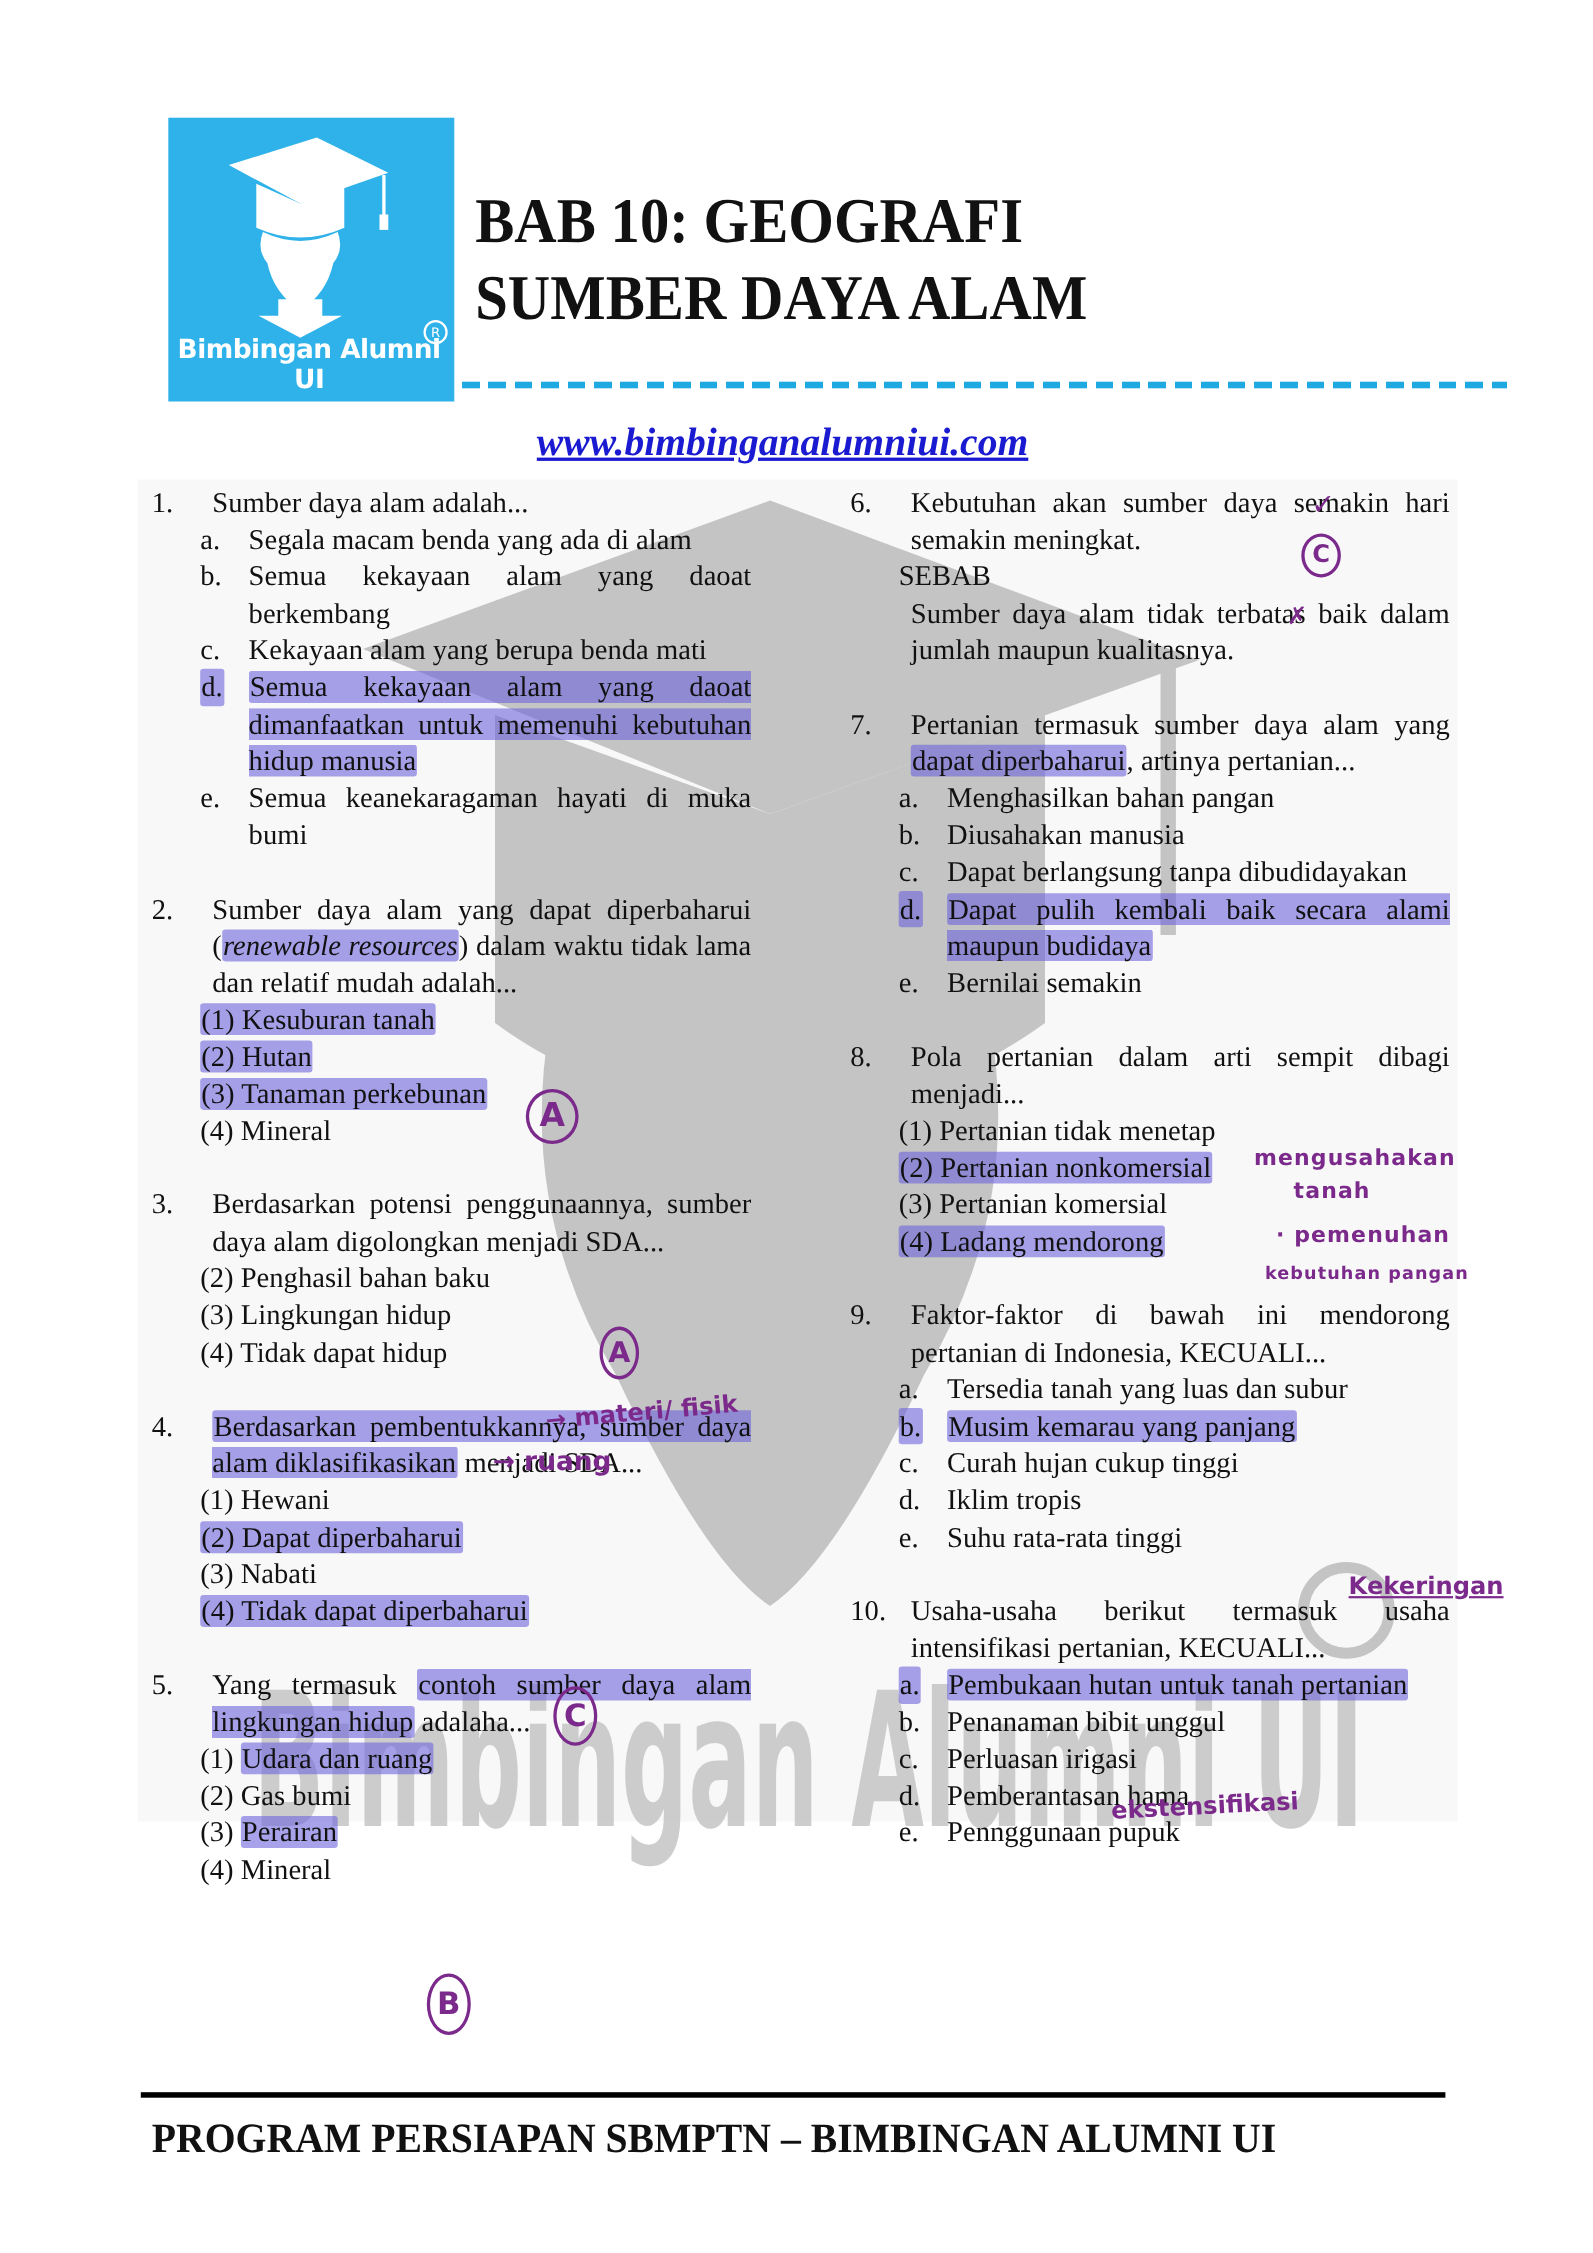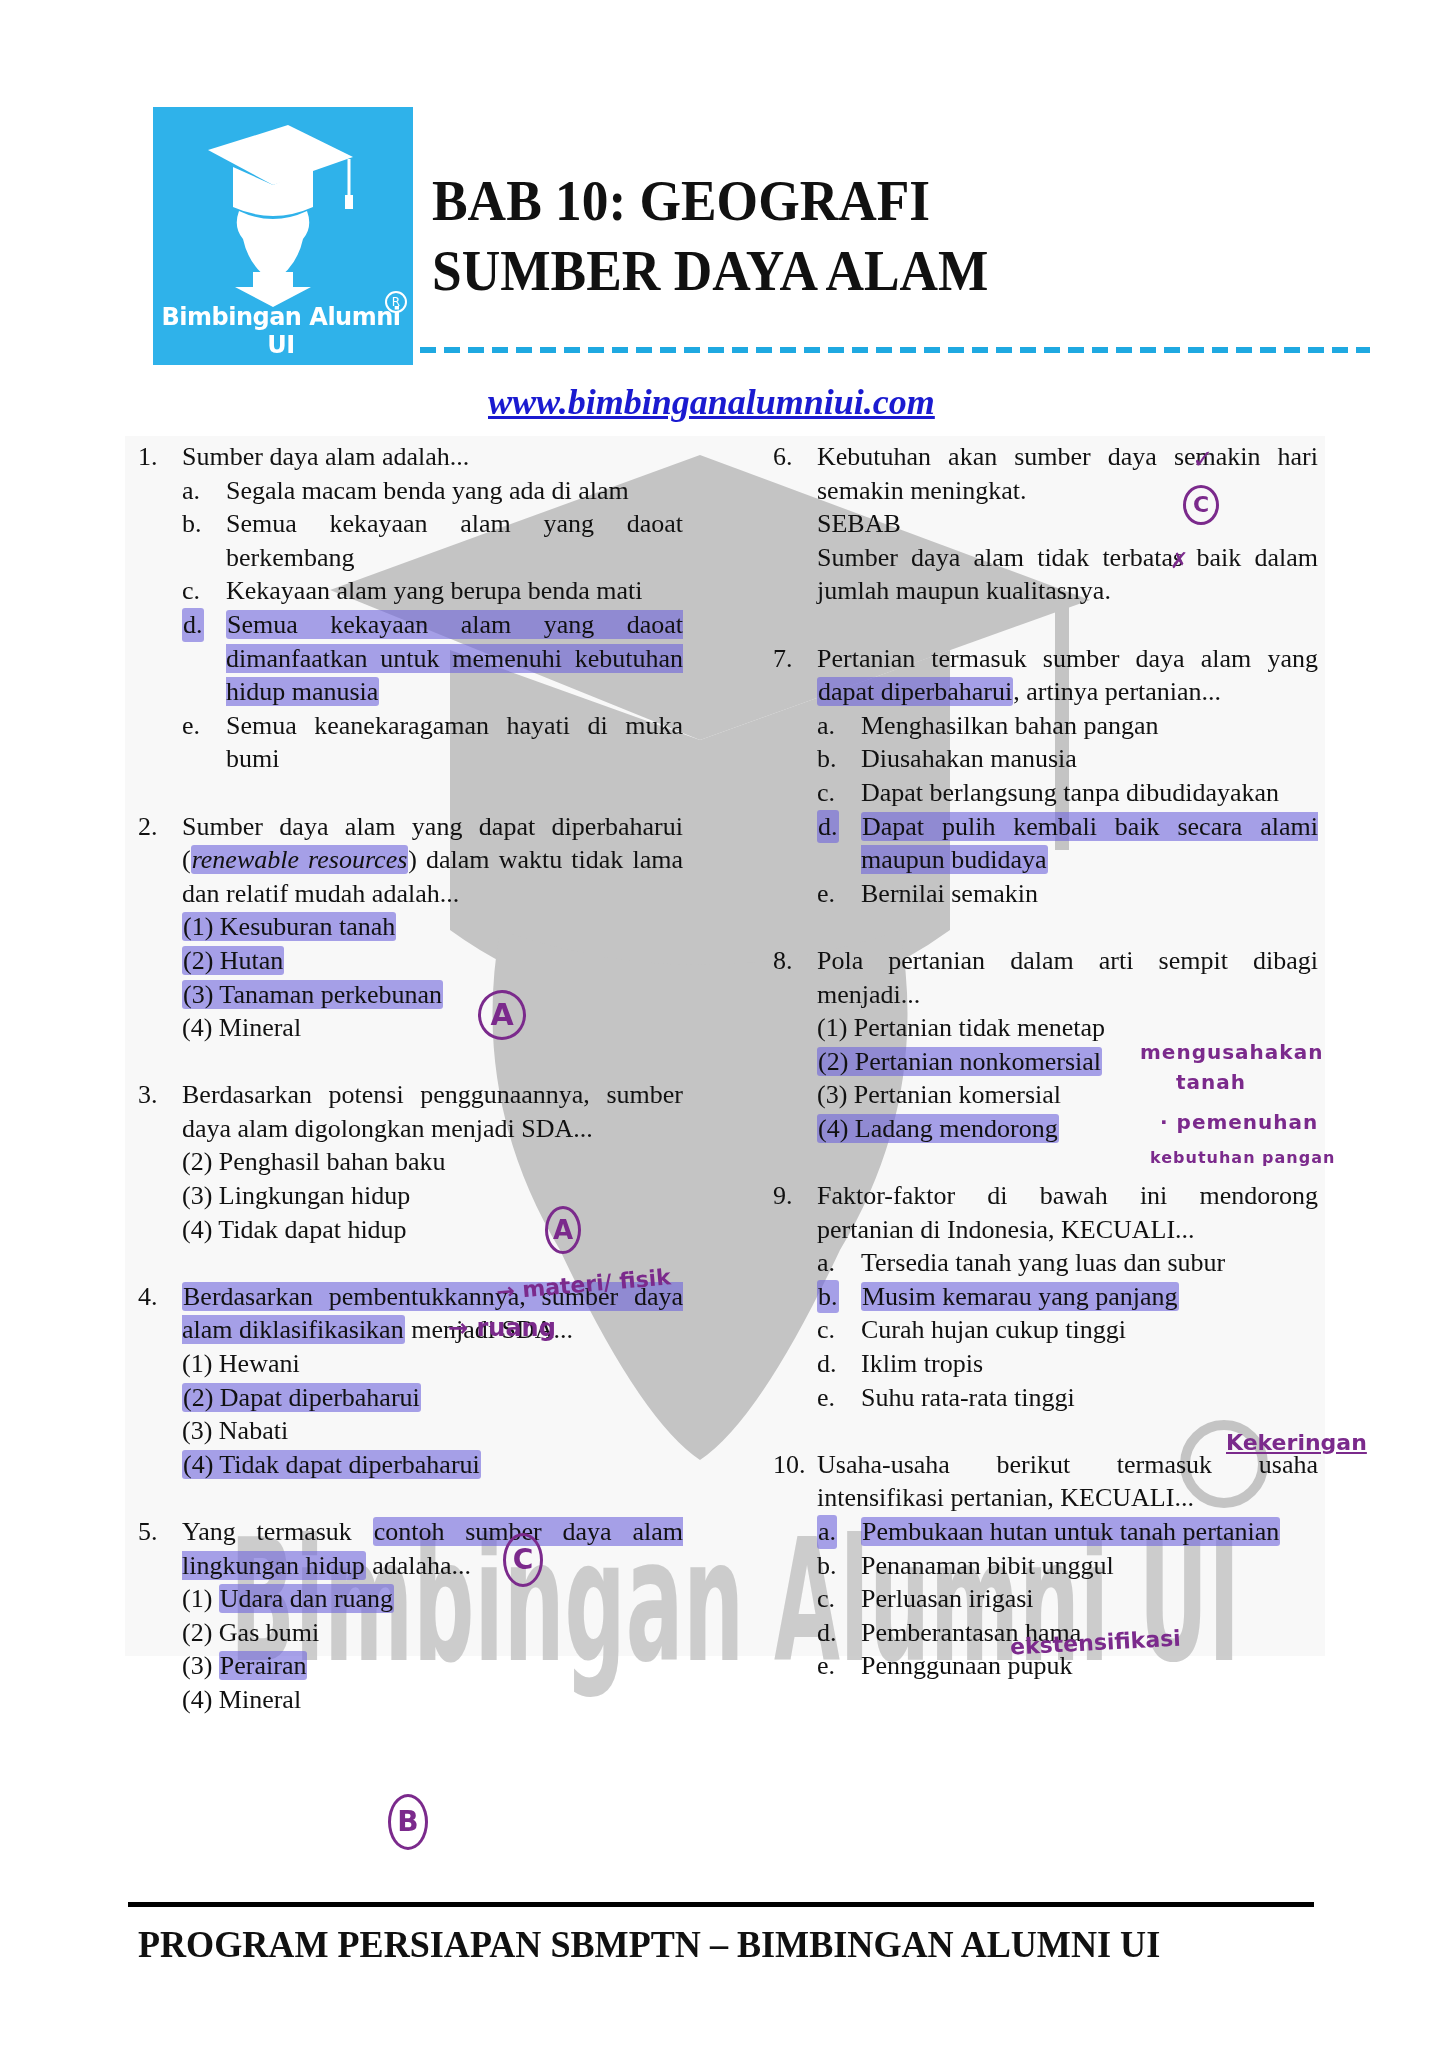--- a/index.html
+++ b/index.html
@@ -19,21 +19,21 @@
          font-size:36px; color:#1a1ad0; text-decoration:underline;margin-top:24px; }
 
   .content-bg { position:absolute; left:125px; top:436px; width:1200px; height:1220px; background:#f8f8f8; }
   .watermark { position:absolute; left:0; top:0; pointer-events:none; }
 
   .col { position:absolute; top:440px; width:545px; font-size:26px; line-height:33.6px; }
   .col.left { left:138px; }
   .col.right { left:773px; }
   .q { position:relative; padding-left:44px; margin-bottom:33.6px; }
   .q .num { position:absolute; left:0; top:0; }
-  .q .stem { text-align:justify; text-align-last:left; }
+  .q .stem { text-align:justify; text-align-last:left;margin-left:11px; }
   .opt { position:relative; padding-left:44px; text-align:justify; text-align-last:left; }
   .opt .lbl { position:absolute; left:0; top:0; }
   .popt { white-space:nowrap; }
   .hl { background:rgba(110,100,220,0.6); border-radius:3px; padding:0 1px; }
   .center { text-align:left; }
   .it { font-style:italic; }
 
   .note { position:absolute; color:#7b2a8c; font-family:"DejaVu Sans", sans-serif; font-weight:bold; white-space:nowrap; }
   .circ { position:absolute; border:3px solid #7b2a8c; border-radius:50%; color:#7b2a8c; font-family:"DejaVu Sans", sans-serif;
           font-weight:bold; text-align:center; }

